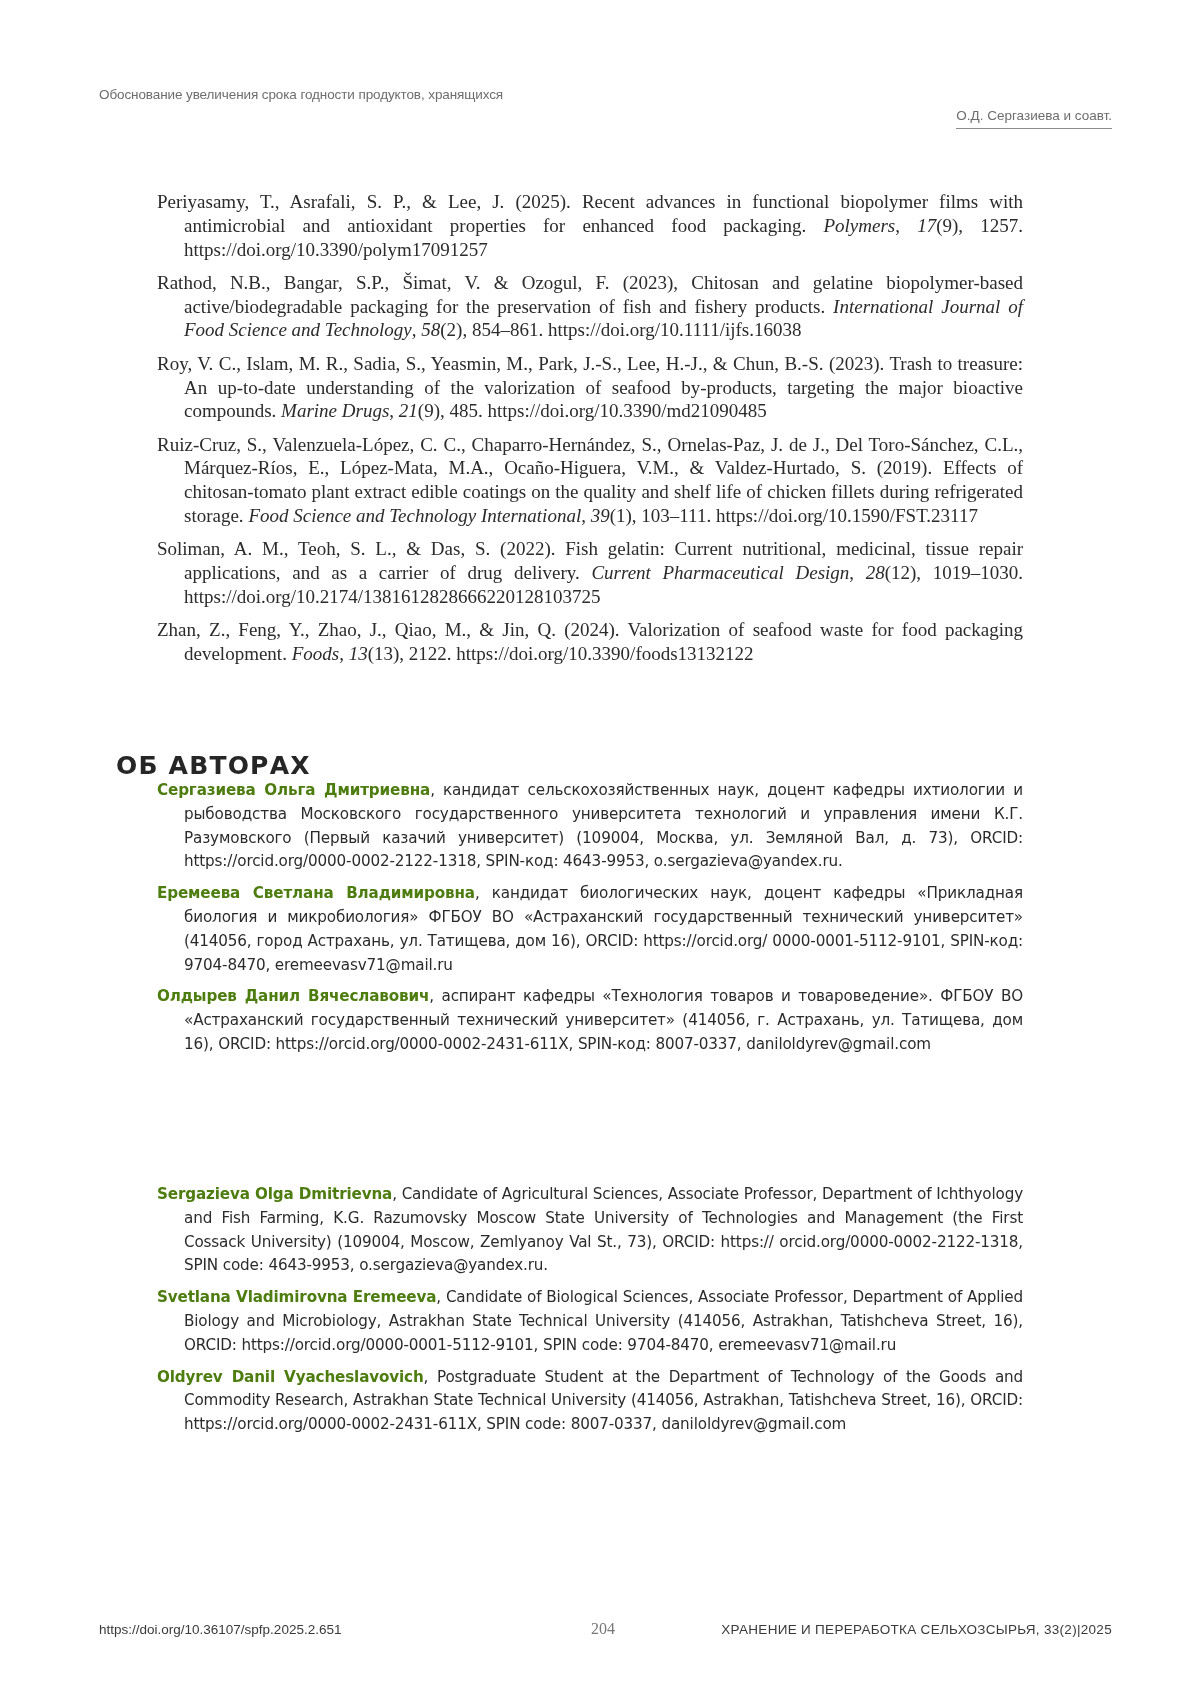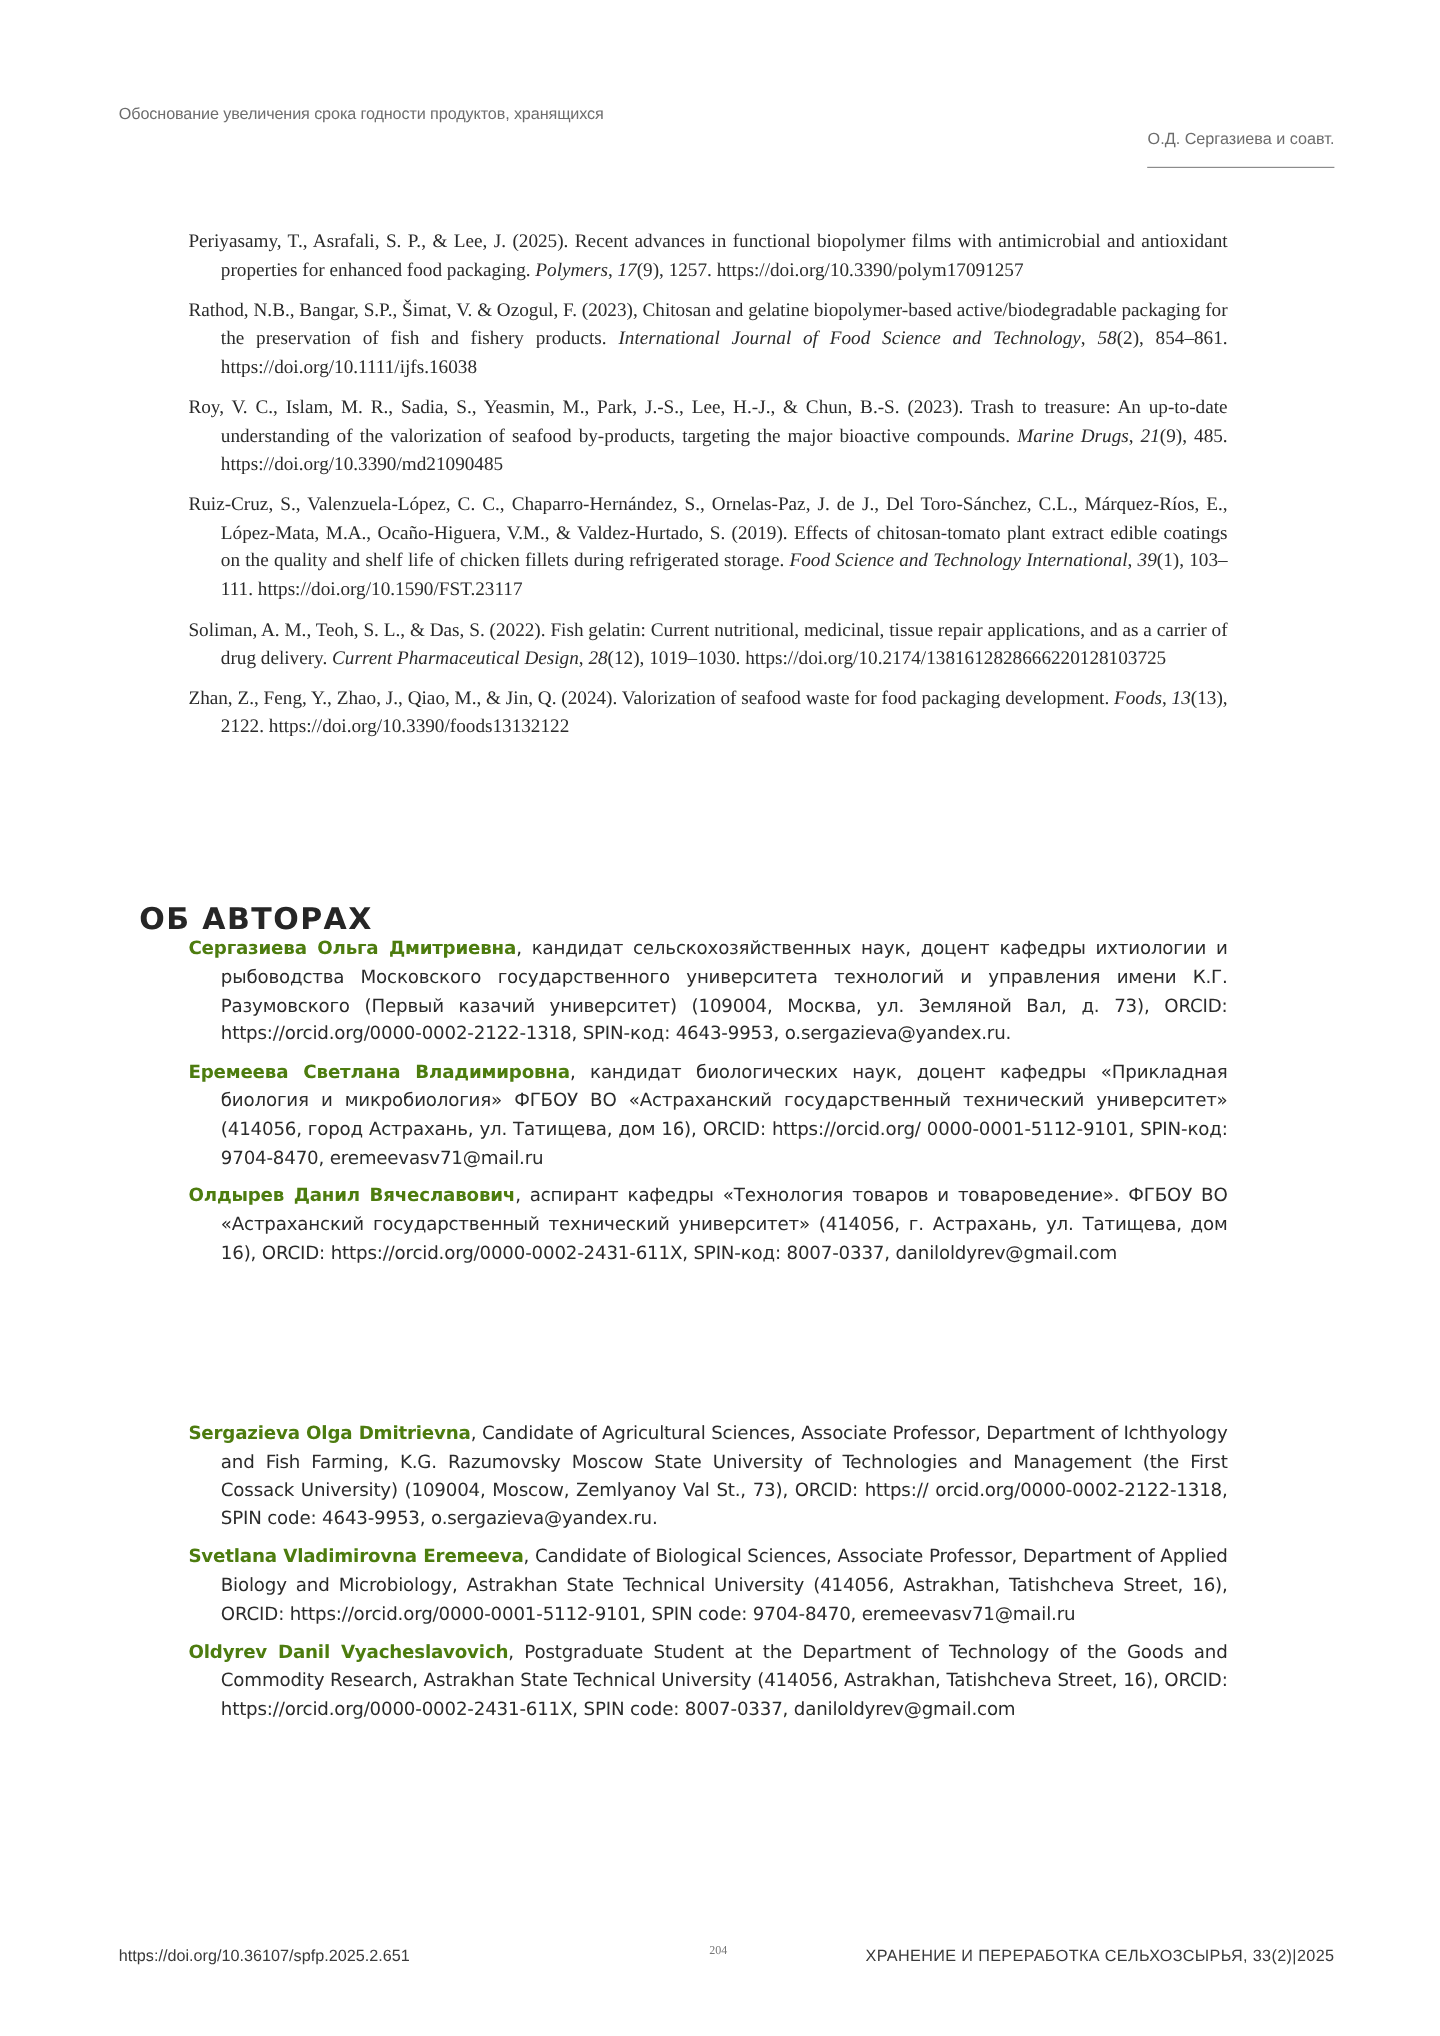--- a/index.html
+++ b/index.html
@@ -4,43 +4,43 @@
   <style>
     html, body { margin: 0; padding: 0; background: #ffffff; }
     body { width: 1200px; height: 1697px; position: relative; overflow: hidden; color: #2b2b2b; }
     .page { position: absolute; left: 0; top: 0; width: 1200px; height: 1697px; }
 
     
     .running-header { position: absolute; left: 99px; top: 84px; width: 1013px; height: 44px; }
     .rh-left { position: absolute; left: 0; top: 0; font-family: "Liberation Sans", sans-serif; font-size: 13.5px; line-height: 21px; color: #6d6d6d; letter-spacing: -0.1px; }
     .rh-left .line { display: block; white-space: nowrap; }
     .rh-left .line.underlined { border-bottom: 1.5px solid #8c8c8c; padding-bottom: 1px; display: inline-block; }
-    .rh-right { position: absolute; right: 0; top: 21px; font-family: "Liberation Sans", sans-serif; font-size: 13.5px; line-height: 21px; color: #6d6d6d; border-bottom: 1.5px solid #8c8c8c; padding-bottom: 13px; white-space: nowrap; }
+    .rh-right { position: absolute; right: 0; top: 21px; font-family: "Liberation Sans", sans-serif; font-size: 13.5px; line-height: 21px; color: #6d6d6d; border-bottom: 1.5px solid #8c8c8c; padding-bottom: 2px; white-space: nowrap; }
 
     
-    .references { position: absolute; left: 157px; top: 190px; width: 866px; font-family: "Liberation Serif", serif; font-size: 16px; line-height: 23.8px; color: #2b2b2b; }
+    .references { position: absolute; left: 157px; top: 190px; width: 866px; font-family: "Liberation Serif", serif; font-size: 19px; line-height: 23.8px; color: #2b2b2b; }
     .ref { margin: 0 0 9.5px 0; padding-left: 27px; text-indent: -27px; text-align: justify; }
     .ref i { font-style: italic; }
 
     
     .section-heading { position: absolute; left: 99px; font-family: "DejaVu Sans", sans-serif; font-weight: bold; font-size: 25px; letter-spacing: 1.2px; color: #262626; margin: 17px; line-height: 30px; }
     .h-ru { top: 734px; }
     .h-en { top: 1124px; }
 
     
     .authors { position: absolute; left: 157px; width: 866px; font-family: "DejaVu Sans", sans-serif; font-size: 15.2px; line-height: 23.8px; color: #2b2b2b; }
     .authors-ru { top: 779px; }
     .authors-en { top: 1170px; margin-top: 13px; }
     .author { margin: 0 0 8px 0; padding-left: 27px; text-indent: -27px; text-align: justify; letter-spacing: -0.15px; }
     .author .name { font-weight: bold; color: #4d7c0f; }
 
     
     .footer { position: absolute; left: 99px; top: 1622px; width: 1013px; height: 22px; font-family: "Liberation Sans", sans-serif; font-size: 13.5px; color: #3a3a3a; }
     .footer .doi { position: absolute; left: 0; top: 0; }
-    .footer .page-num { position: absolute; left: 492px; top: -2px; font-family: "Liberation Serif", serif; font-size: 10px; color: #777; }
+    .footer .page-num { position: absolute; left: 492px; top: -2px; font-family: "Liberation Serif", serif; font-size: 16px; color: #777; }
     .footer .journal { position: absolute; right: 0; top: 0; letter-spacing: 0.3px; }
   </style>
 </head>
 <body>
 
 <div class="page">
 
   <div class="running-header">
     <div class="rh-left">
       <span class="line">Обоснование увеличения срока годности продуктов, хранящихся</span>

